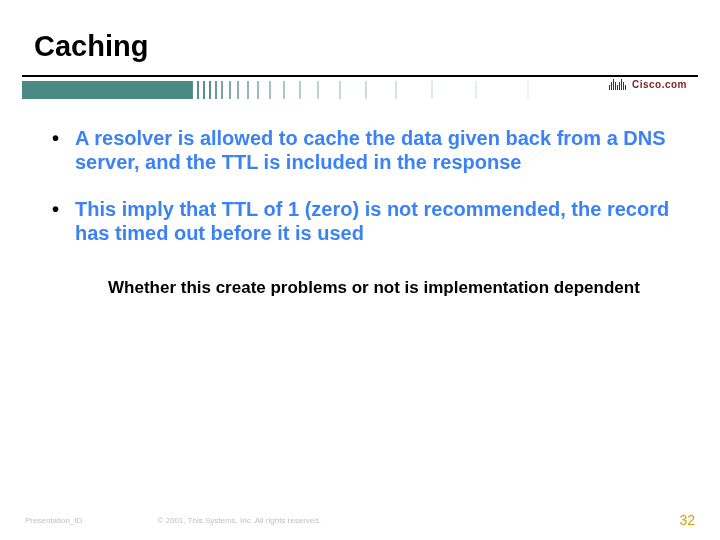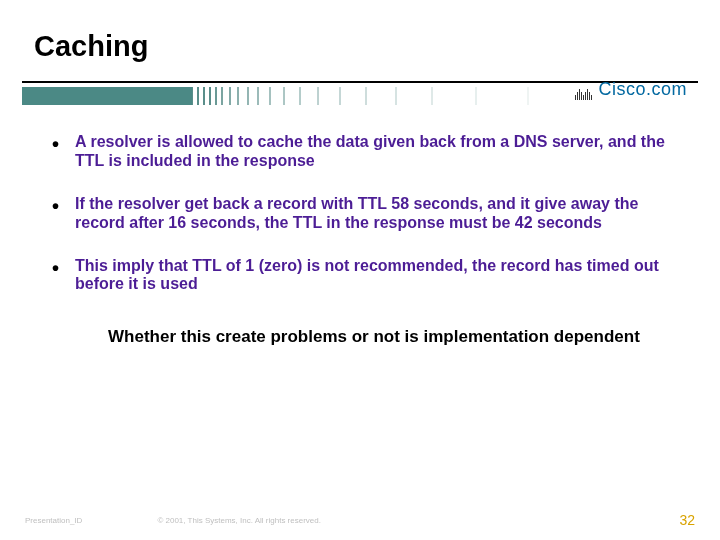--- a/index.html
+++ b/index.html
@@ -17,21 +17,21 @@
     height: 540px;
     position: relative;
     box-sizing: border-box;
     padding: 30px 22px 0 22px;
   }
   .title {
     font-size: 29px;
     font-weight: bold;
     color: #000;
     margin-left: 12px;
-    margin-bottom: 18px;
+    margin-bottom: 12px;
   }
   .title-underline {
     height: 2px;
     background: #000;
     margin: 2px 0 0 0;
     width: 676px;
   }
   .band {
     margin-top: 4px;
     width: 676px;
@@ -69,40 +69,40 @@
     display: flex;
     align-items: flex-end;
     gap: 1px;
   }
   .cisco-bars span {
     width: 1px;
     background: #333;
   }
   .cisco-text {
     font-family: "Arial Narrow", Arial, sans-serif;
-    font-size: 18px;
-    font-weight: 400;
+    font-size: 10px;
+    font-weight: 700;
     letter-spacing: 0.5px;
-    color: #0369a1;
+    color: #7f1d1d;
   }
   .content {
     margin: 28px 18px 0 18px;
   }
   ul.main {
     list-style: none;
     padding: 0;
     margin: 0;
   }
   ul.main > li {
     position: relative;
     padding-left: 35px;
     margin-bottom: 24px;
-    font-size: 16px;
+    font-size: 20px;
     font-weight: bold;
-    color: #4c1d95;
+    color: #3b82f6;
     line-height: 1.18;
   }
   ul.main > li::before {
     content: "•";
     position: absolute;
     left: 12px;
     top: 0;
     font-size: 20px;
     color: #000;
   }
@@ -180,21 +180,20 @@
         <span style="height:8px"></span>
         <span style="height:5px"></span>
       </div>
       <span class="cisco-text">Cisco.com</span>
     </div>
   </div>
 
   <div class="content">
     <ul class="main">
       <li><span>A resolver is allowed to cache the data given back from a DNS server, and the TTL is included in the response</span></li>
-      <li><span>If the resolver get back a record with TTL 58 seconds, and it give away the record after 16 seconds, the TTL in the response must be 42 seconds</span></li>
       <li><span>This imply that TTL of 1 (zero) is not recommended, the record has timed out before it is used</span></li>
     </ul>
     <div class="sub">Whether this create problems or not is implementation dependent</div>
   </div>
 
   <div class="footer">
     <span class="pid">Presentation_ID</span>
     <span class="copy">© 2001, This Systems, Inc. All rights reserved.</span>
     <span class="num">32</span>
   </div>

